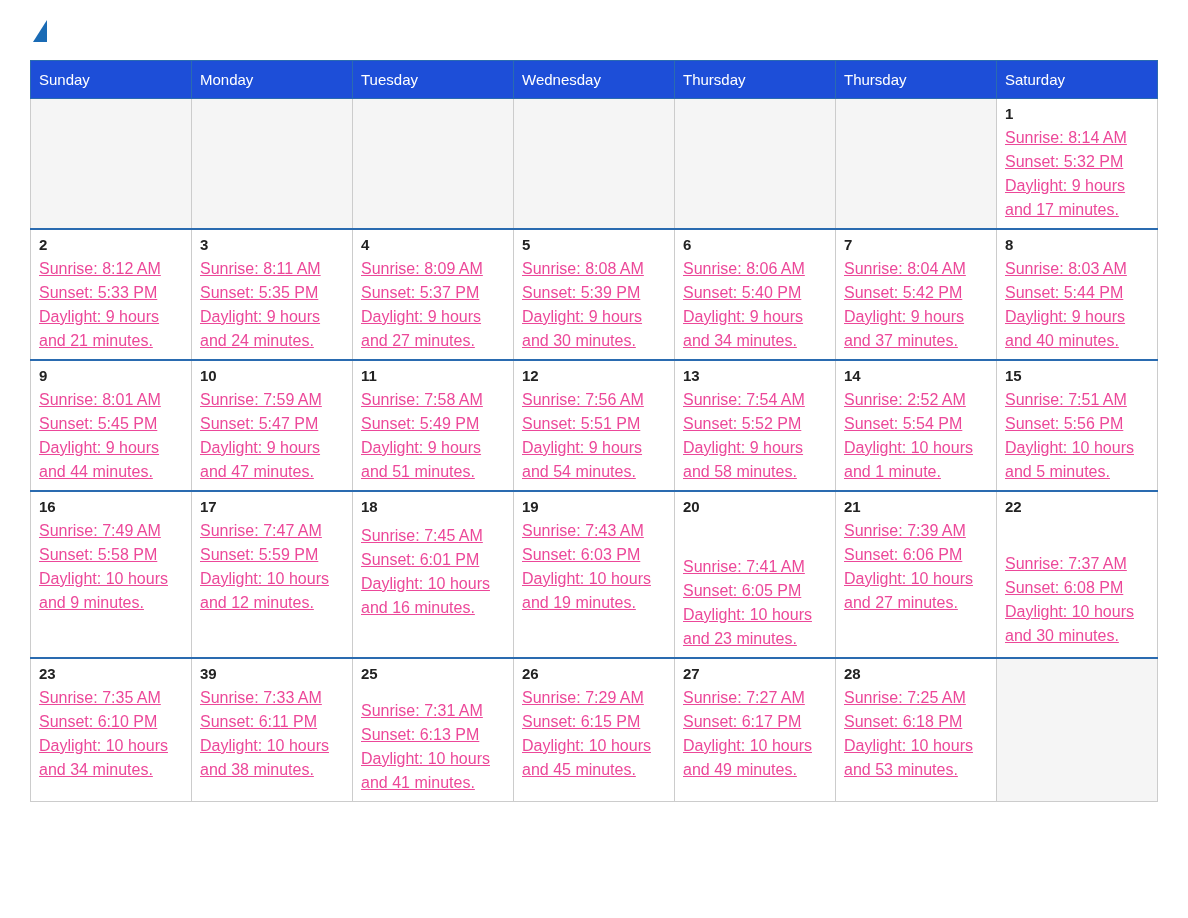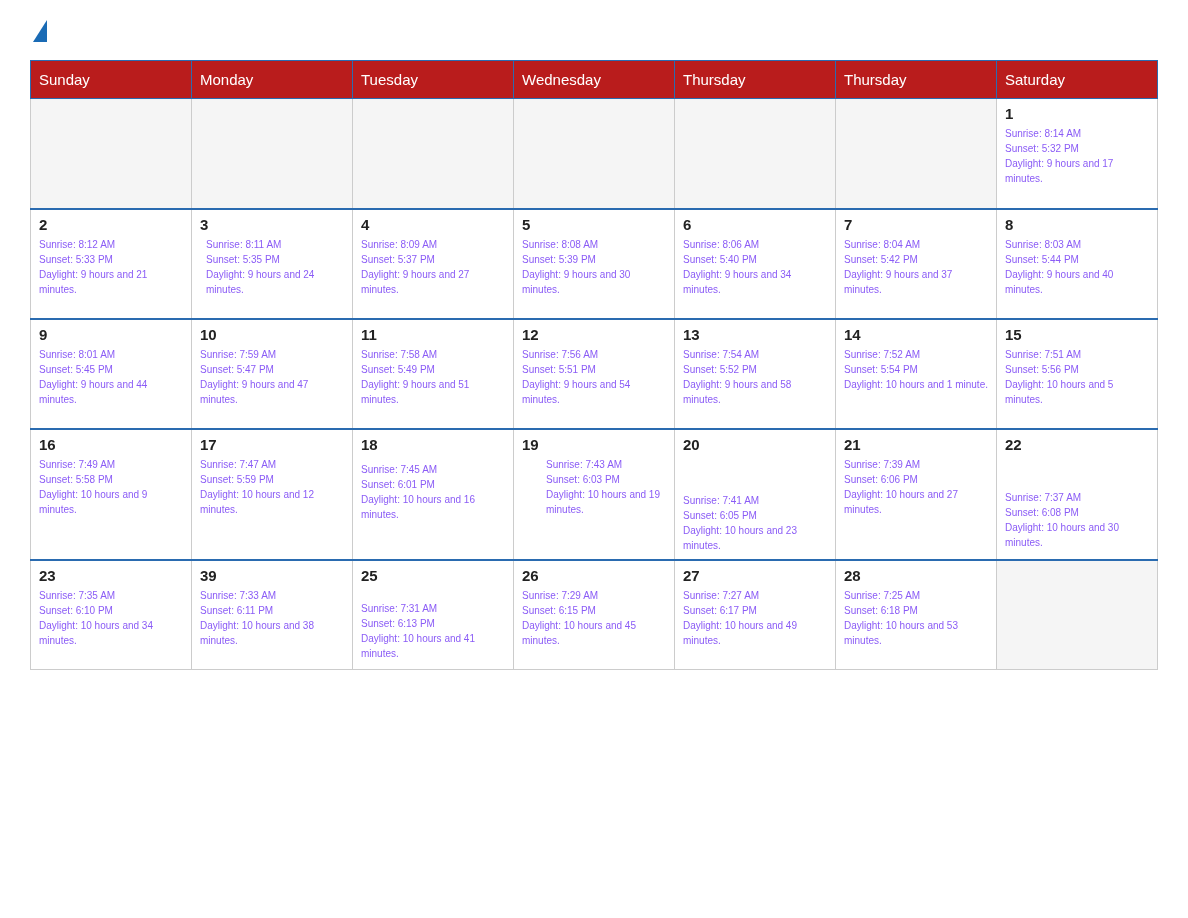--- a/index.html
+++ b/index.html
@@ -60,21 +60,21 @@
       font-size: 22px;
       color: #444;
       margin-top: 4px;
     }
     .calendar {
       width: 100%;
       border-collapse: collapse;
       table-layout: fixed;
     }
     .calendar th {
-      background: #b91c1c;
+      background: #1d4ed8;
       color: #fff;
       font-size: 15px;
       font-weight: normal;
       padding: 10px 8px;
       text-align: left;
       border: 1px solid #2a6bb0;
     }
     .calendar td {
       vertical-align: top;
       border: 1px solid #ccc;
@@ -88,23 +88,24 @@
     .calendar td.empty {
       background: #f5f5f5;
     }
     .day-number {
       font-size: 15px;
       font-weight: bold;
       margin-bottom: 4px;
       display: block;
     }
     .day-info {
-      font-size: 10px;
-      color: #8b5cf6;
+      font-size: 16px;
+      color: #ec4899;
       line-height: 1.5;
+      text-decoration: underline;
     }
     .row-separator td {
       border-top: 2px solid #2a6bb0;
     }
   </style>
 </head>
 <body>
 
 <div class="header">
   <div class="logo">
@@ -149,21 +150,21 @@
       </tr>
       <tr class="row-separator">
         <td>
           <span class="day-number">2</span>
           <div class="day-info" style="white-space: pre-line;">Sunrise: 8:12 AM
 Sunset: 5:33 PM
 Daylight: 9 hours and 21 minutes.</div>
         </td>
         <td>
           <span class="day-number">3</span>
-          <div class="day-info" style="white-space: pre-line; margin-left: 6px;">Sunrise: 8:11 AM
+          <div class="day-info" style="white-space: pre-line;">Sunrise: 8:11 AM
 Sunset: 5:35 PM
 Daylight: 9 hours and 24 minutes.</div>
         </td>
         <td>
           <span class="day-number">4</span>
           <div class="day-info" style="white-space: pre-line;">Sunrise: 8:09 AM
 Sunset: 5:37 PM
 Daylight: 9 hours and 27 minutes.</div>
         </td>
         <td>
@@ -217,21 +218,21 @@
 Daylight: 9 hours and 54 minutes.</div>
         </td>
         <td>
           <span class="day-number">13</span>
           <div class="day-info" style="white-space: pre-line;">Sunrise: 7:54 AM
 Sunset: 5:52 PM
 Daylight: 9 hours and 58 minutes.</div>
         </td>
         <td>
           <span class="day-number">14</span>
-          <div class="day-info" style="white-space: pre-line;">Sunrise: 7:52 AM
+          <div class="day-info" style="white-space: pre-line;">Sunrise: 2:52 AM
 Sunset: 5:54 PM
 Daylight: 10 hours and 1 minute.</div>
         </td>
         <td>
           <span class="day-number">15</span>
           <div class="day-info" style="white-space: pre-line;">Sunrise: 7:51 AM
 Sunset: 5:56 PM
 Daylight: 10 hours and 5 minutes.</div>
         </td>
       </tr>
@@ -249,21 +250,21 @@
 Daylight: 10 hours and 12 minutes.</div>
         </td>
         <td>
           <span class="day-number">18</span>
           <div class="day-info" style="white-space: pre-line; margin-top: 9px;">Sunrise: 7:45 AM
 Sunset: 6:01 PM
 Daylight: 10 hours and 16 minutes.</div>
         </td>
         <td>
           <span class="day-number">19</span>
-          <div class="day-info" style="white-space: pre-line; margin-left: 24px;">Sunrise: 7:43 AM
+          <div class="day-info" style="white-space: pre-line;">Sunrise: 7:43 AM
 Sunset: 6:03 PM
 Daylight: 10 hours and 19 minutes.</div>
         </td>
         <td>
           <span class="day-number">20</span>
           <div class="day-info" style="white-space: pre-line; margin-top: 40px;">Sunrise: 7:41 AM
 Sunset: 6:05 PM
 Daylight: 10 hours and 23 minutes.</div>
         </td>
         <td>

